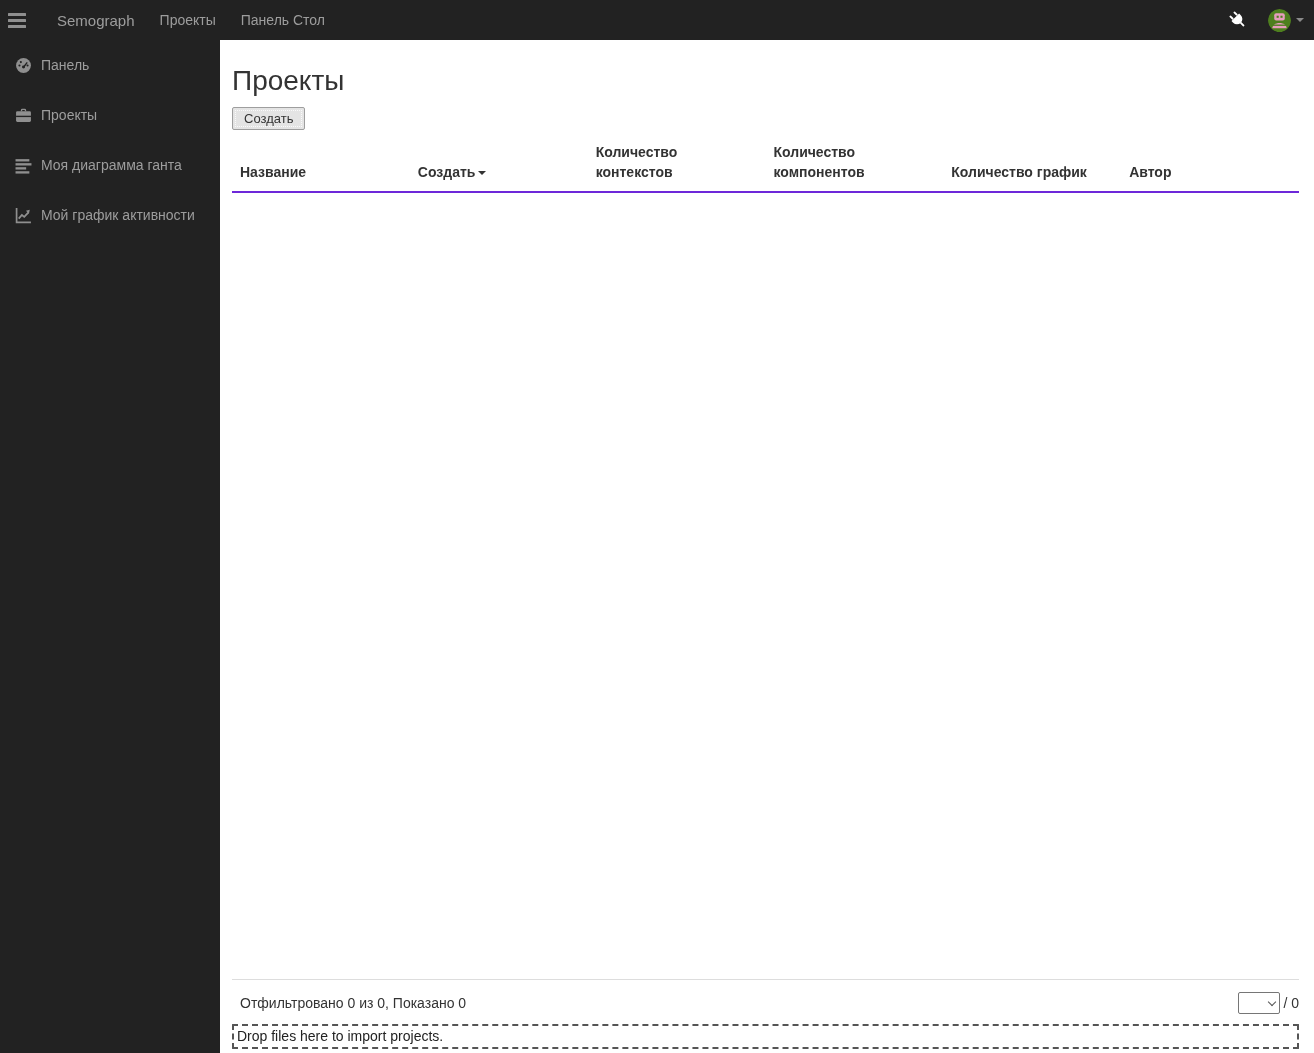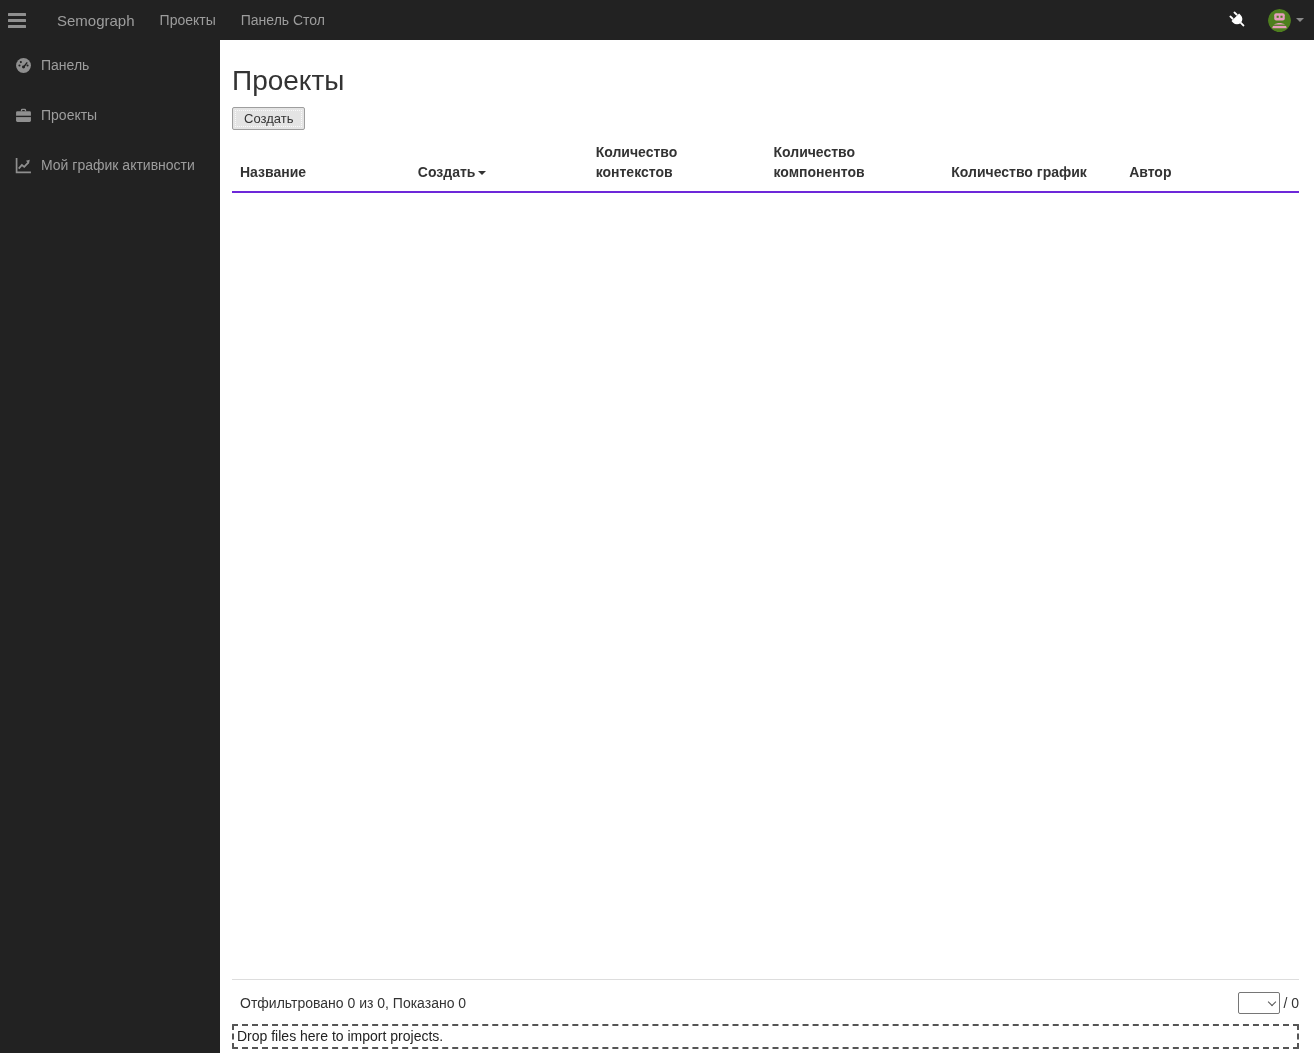--- a/index.html
+++ b/index.html
@@ -152,20 +152,31 @@
       <svg width="17" height="17" viewBox="0 0 16 16">
         <path d="M5.5 4V3a1.4 1.4 0 0 1 1.4-1.4h2.2A1.4 1.4 0 0 1 10.5 3v1h-1.3V2.9H6.8V4z" fill="#8f8f8f"></path>
         <rect x="1" y="4" width="14" height="10" rx="1.2" fill="#8f8f8f"></rect>
         <rect x="1" y="8.2" width="14" height="1.3" fill="#222"></rect>
       </svg>
     </span>
     <span>Проекты</span>
   </div>
 
 
+  <div class="sidebar-item">
+    <span class="icn">
+      <svg width="17" height="17" viewBox="0 0 16 16">
+        <rect x="0.5" y="2" width="13" height="2.2" fill="#8f8f8f"></rect>
+        <rect x="0.5" y="5.8" width="15" height="2.2" fill="#8f8f8f"></rect>
+        <rect x="0.5" y="9.6" width="10" height="2.2" fill="#8f8f8f"></rect>
+        <rect x="0.5" y="13.4" width="13" height="2.2" fill="#8f8f8f"></rect>
+      </svg>
+    </span>
+    <span>Моя диаграмма ганта</span>
+  </div>
 
 
   <div class="sidebar-item">
     <span class="icn">
       <svg width="17" height="17" viewBox="0 0 16 16">
         <path d="M1.5 1v13.5H15" stroke="#8f8f8f" stroke-width="1.6" fill="none"></path>
         <path d="M3.5 11l3-3.5 2.2 1.8 4-4.3" stroke="#8f8f8f" stroke-width="1.7" fill="none"></path>
         <path d="M10.3 3.6l3.6-.9-.8 3.6z" fill="#8f8f8f"></path>
       </svg>
     </span>

